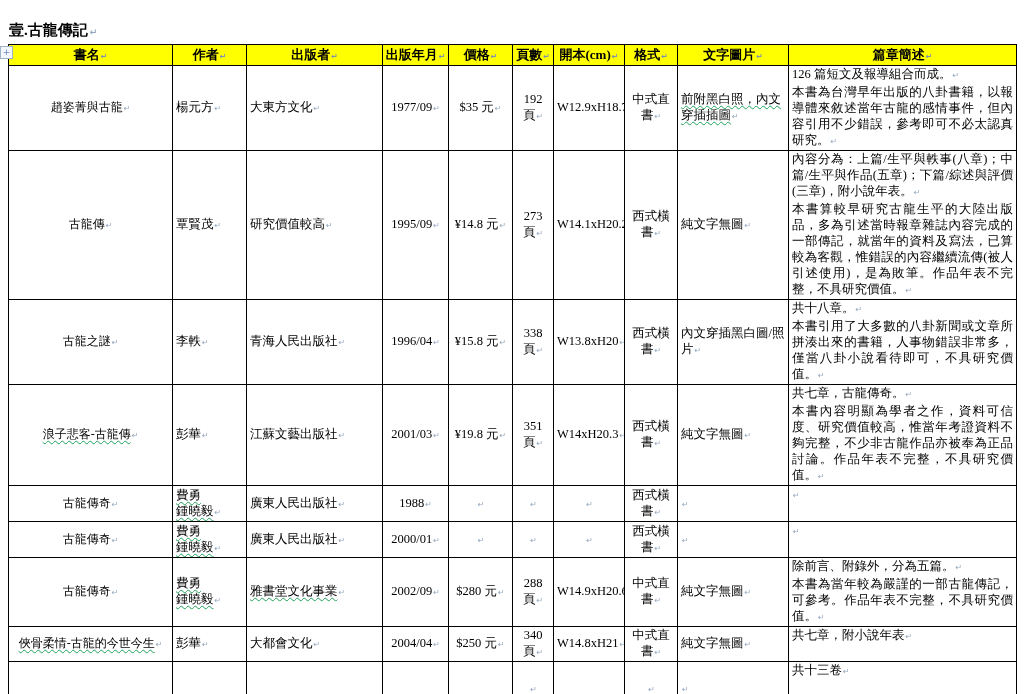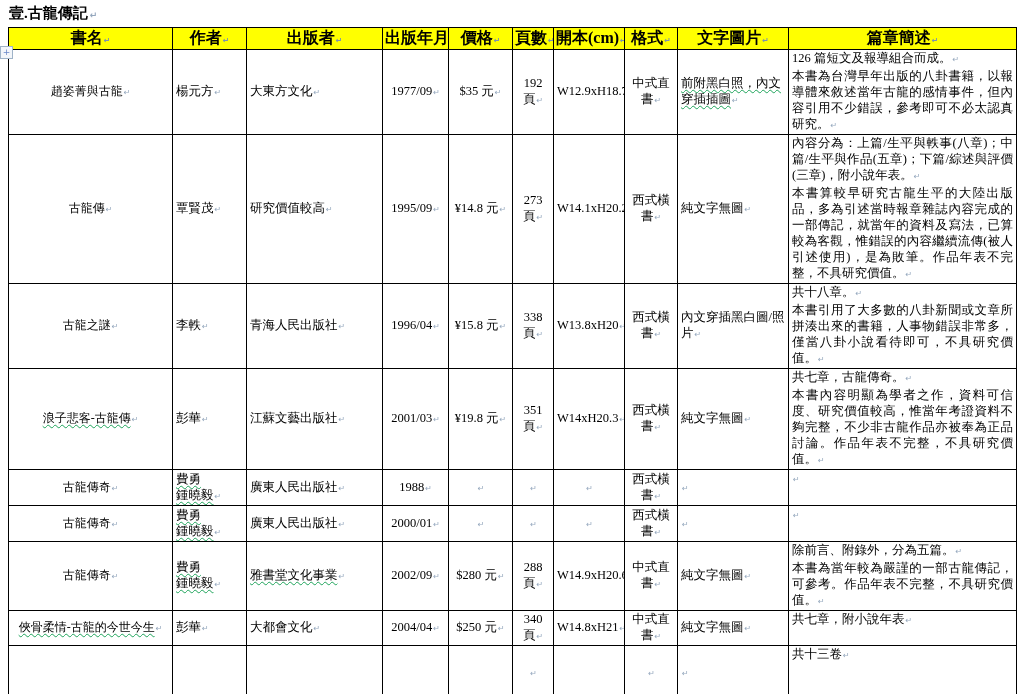--- a/index.html
+++ b/index.html
@@ -3,31 +3,31 @@
 <meta charset="utf-8">
 <style>
   html,body{margin:0;padding:0}
   body{
     width:1024px;height:694px;background:#ffffff;color:#000;
     font-family:"Liberation Serif","DejaVu Serif",serif;
     position:relative;overflow:hidden;
   }
   .doc-title{font-size:28px;line-height:34px;padding:2px 0 0 10px;letter-spacing:1px;white-space:nowrap}
   .doc-title::after{content:"↵";color:#94a7bd;font-size:10px;font-family:"DejaVu Sans",sans-serif;margin-left:3px;vertical-align:middle}
-  .doc-section{font-size:15px;font-weight:bold;line-height:20px;padding-left:9px;margin-top:3px}
+  .doc-section{font-size:15px;font-weight:bold;line-height:20px;padding-left:9px;margin-top:20px}
   .doc-section::after{content:"↵";color:#94a7bd;font-size:9px;font-family:"DejaVu Sans",sans-serif;margin-left:2px}
   .table-handle{
     position:absolute;left:0;top:46px;width:11px;height:11px;
     border:1px solid #9fb3c8;background:#f3f6fa;color:#6a87c8;
     font:9px/10px "DejaVu Sans",sans-serif;text-align:center;cursor:move;
   }
   .table-handle::after{content:"+"}
   table{border-collapse:collapse;table-layout:fixed;margin:2px 0 0 8px;width:1008px}
   th,td{border:1px solid #000;overflow:hidden}
-  th{background:#ffff00;font-size:16px;font-weight:bold;height:20px;padding:0 2px;text-align:center;white-space:nowrap}
+  th{background:#ffff00;font-size:13px;font-weight:bold;height:20px;padding:0 2px;text-align:center;white-space:nowrap}
   th::after{content:"↵";color:#7d93ad;font-size:8px;font-family:"DejaVu Sans",sans-serif;margin-left:1px}
   td{font-size:12.5px;padding:0 3px;vertical-align:middle;line-height:16px}
   .cw::after,.para::after{content:"↵";color:#94a7bd;font-size:8px;font-family:"DejaVu Sans",sans-serif;margin-left:1px}
   .c-book{text-align:center;font-size:12px}
   .c-author,.c-publisher,.c-media{text-align:left}
   .c-date,.c-price,.c-pages,.c-size,.c-format{text-align:center}
   .c-author .txt{white-space:pre-line}
   .c-summary{vertical-align:top;text-align:left;font-size:12.5px}
   .para{text-align:justify;line-height:16px}
   .wavy-green{text-decoration:underline;text-decoration-style:wavy;text-decoration-color:#1ea35a;text-decoration-thickness:1px;text-underline-offset:2px}

